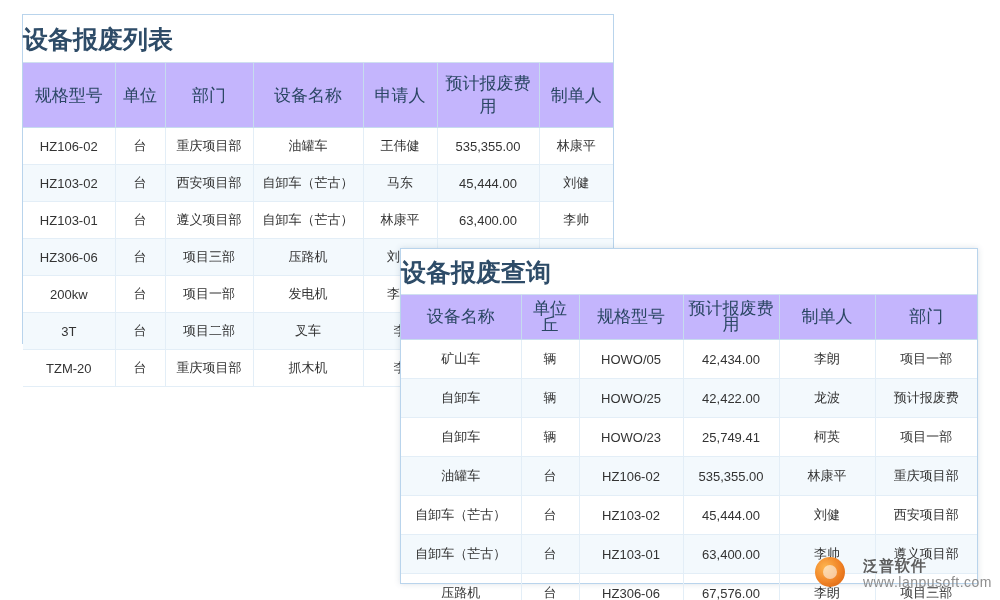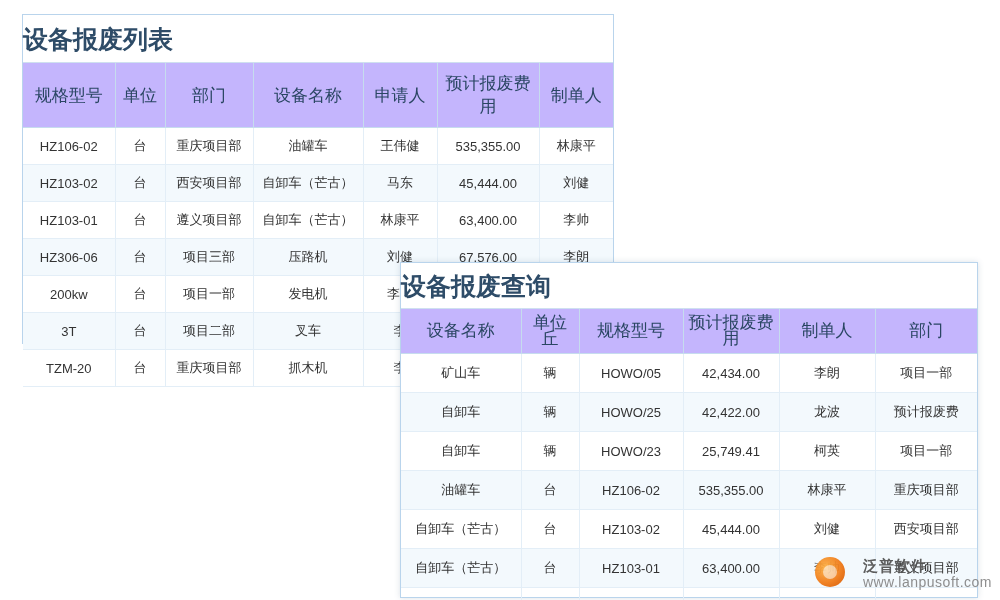--- a/index.html
+++ b/index.html
@@ -77,21 +77,21 @@
   }
   #panel-list .panel-title {
     height: 48px;
     line-height: 48px;
   }
   #panel-list table.grid th { height: 20px; }
 
   
   #panel-query {
     left: 400px;
-    top: 262px;
+    top: 248px;
     width: 578px;
     height: 336px;
     box-shadow: 0 0 6px rgba(60,90,120,0.18);
   }
   #panel-query .panel-title {
     height: 46px;
     line-height: 46px;
   }
   #panel-query table.grid th {
     height: 30px;

